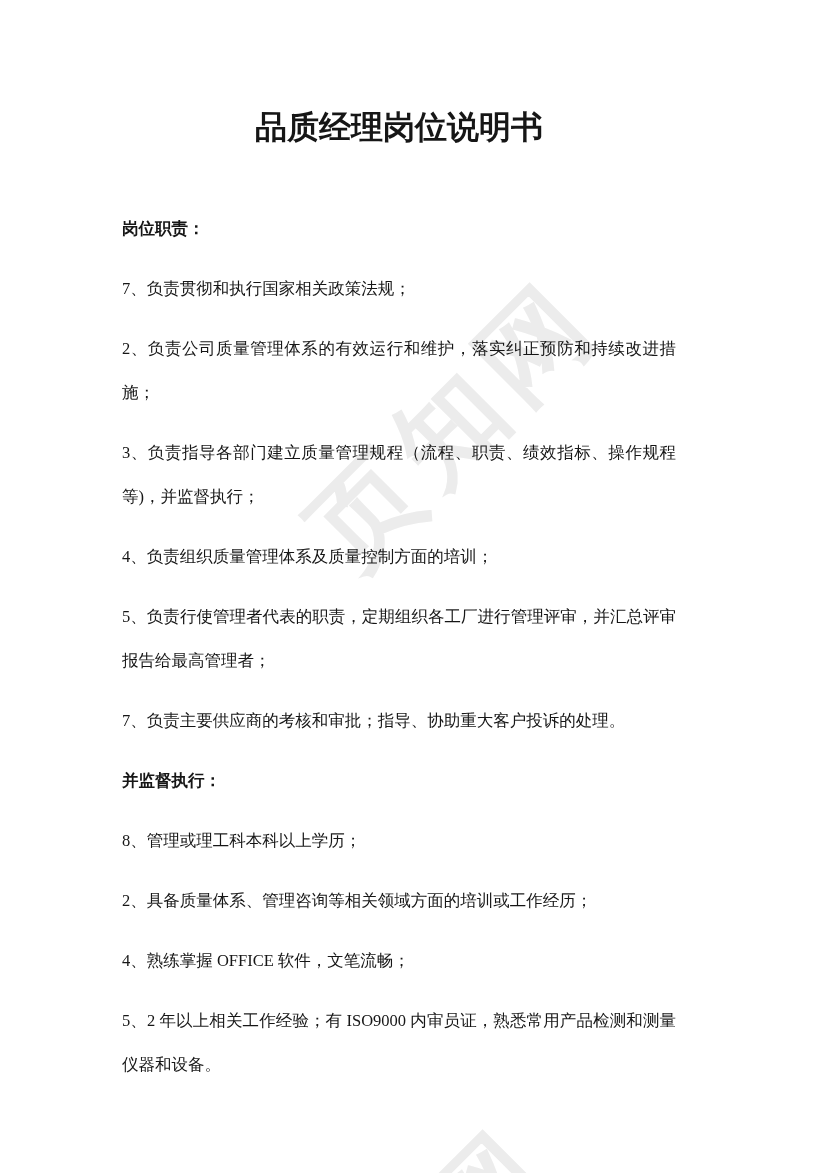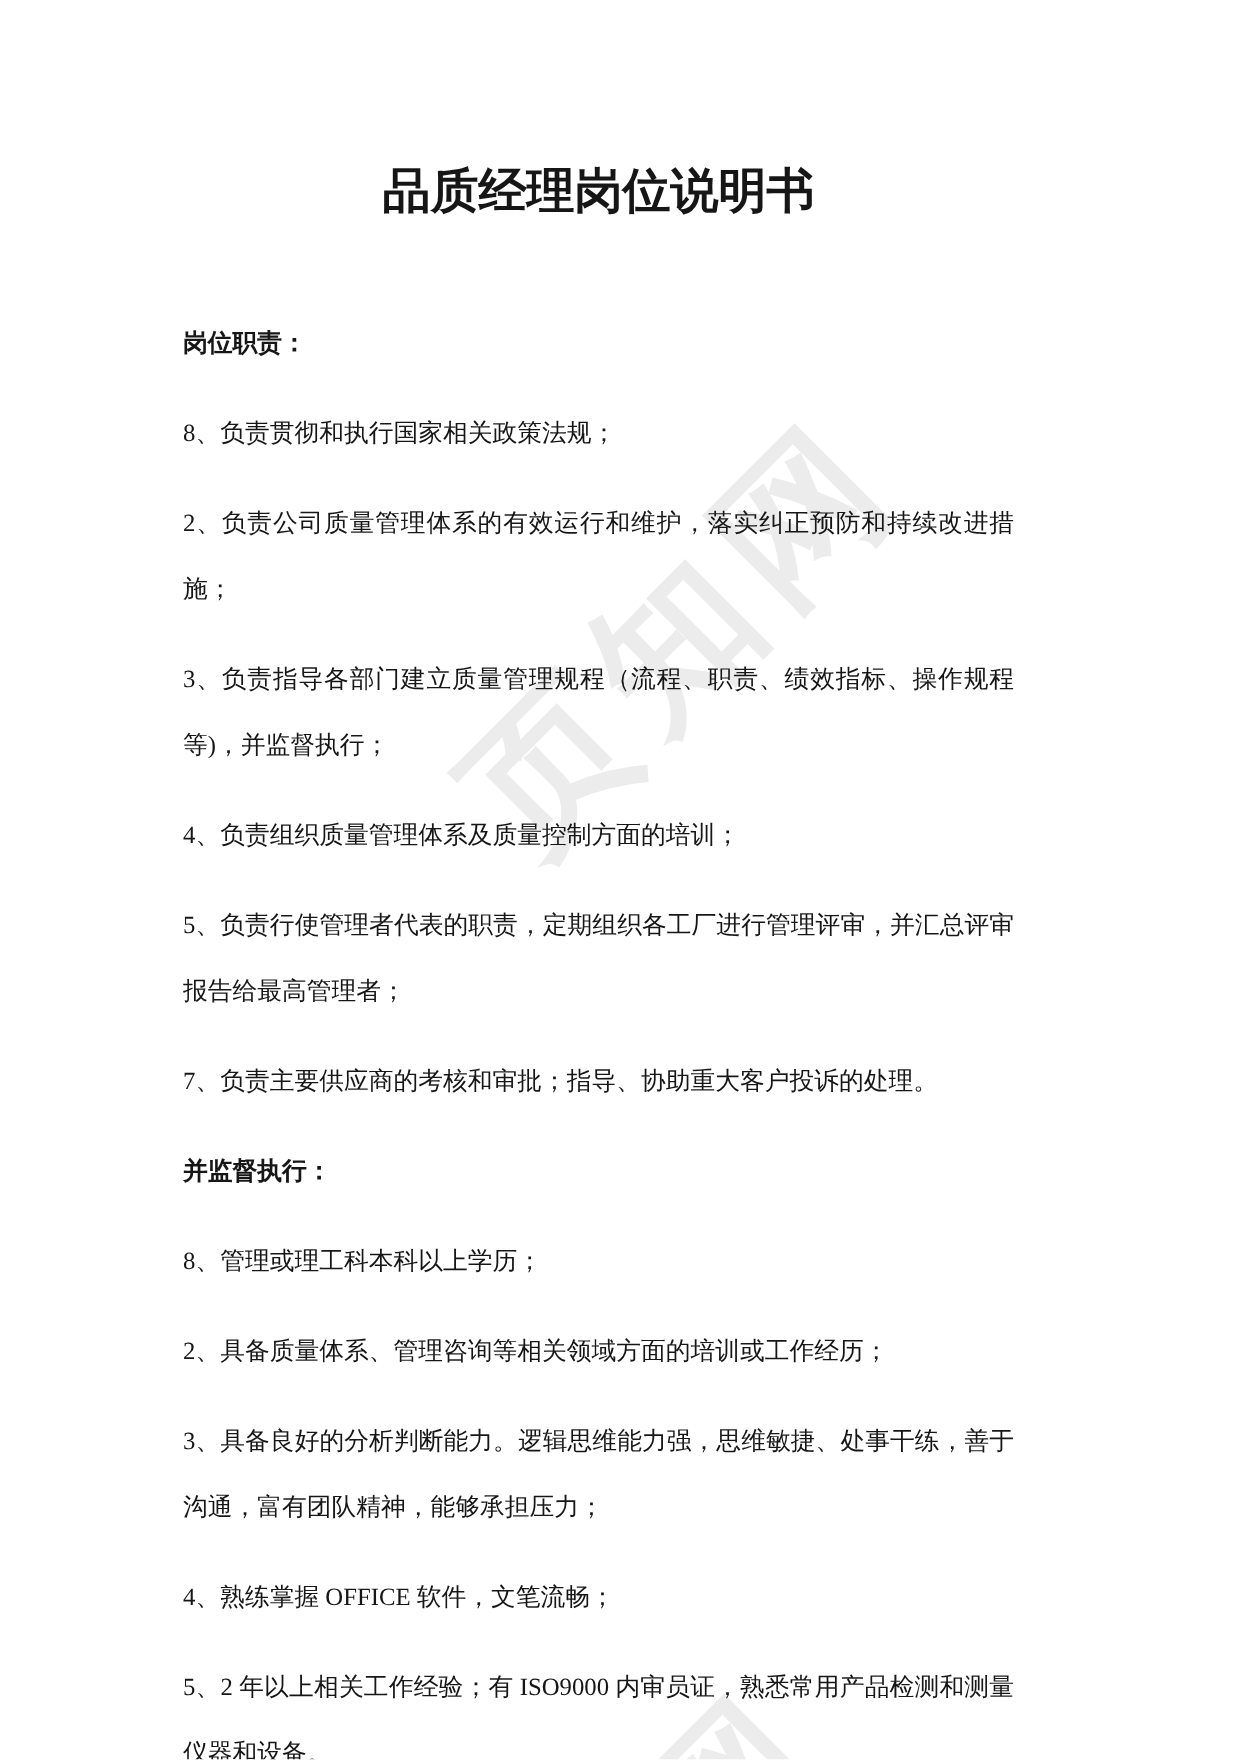--- a/index.html
+++ b/index.html
@@ -70,29 +70,28 @@
   <div class="watermark wm-center" style="color: rgb(236, 236, 236);">页知网</div>
 
   <div class="watermark wm-bottom" style="color: rgb(236, 236, 236);">页知网</div>
 
   <div class="content">
 
     <h1 class="title">品质经理岗位说明书</h1>
 
     <p class="heading">岗位职责：</p>
 
-    <p class="item">8、负责贯彻和执行国家相关政策法规；</p>
+    <p class="item">7、负责贯彻和执行国家相关政策法规；</p>
     <p class="item">2、负责公司质量管理体系的有效运行和维护，落实纠正预防和持续改进措施；</p>
     <p class="item">3、负责指导各部门建立质量管理规程（流程、职责、绩效指标、操作规程等)，并监督执行；</p>
     <p class="item">4、负责组织质量管理体系及质量控制方面的培训；</p>
     <p class="item">5、负责行使管理者代表的职责，定期组织各工厂进行管理评审，并汇总评审报告给最高管理者；</p>
     <p class="item">7、负责主要供应商的考核和审批；指导、协助重大客户投诉的处理。</p>
 
     <p class="heading">并监督执行：</p>
 
     <p class="item">8、管理或理工科本科以上学历；</p>
     <p class="item">2、具备质量体系、管理咨询等相关领域方面的培训或工作经历；</p>
-    <p class="item">3、具备良好的分析判断能力。逻辑思维能力强，思维敏捷、处事干练，善于沟通，富有团队精神，能够承担压力；</p>
     <p class="item">4、熟练掌握 OFFICE 软件，文笔流畅；</p>
     <p class="item">5、2 年以上相关工作经验；有 ISO9000 内审员证，熟悉常用产品检测和测量仪器和设备。</p>
 
   </div>
 </div>
 
 </body></html>

